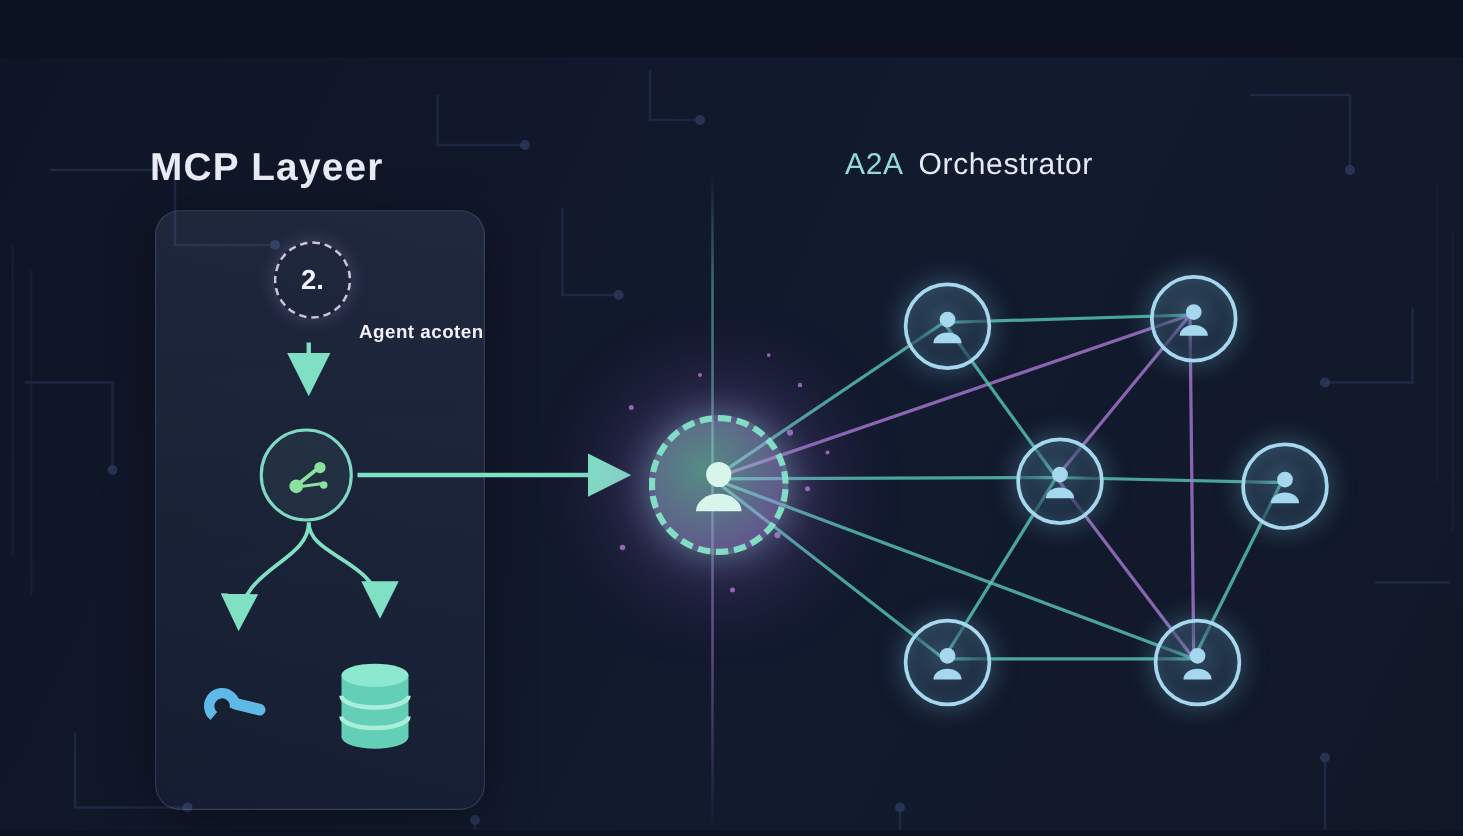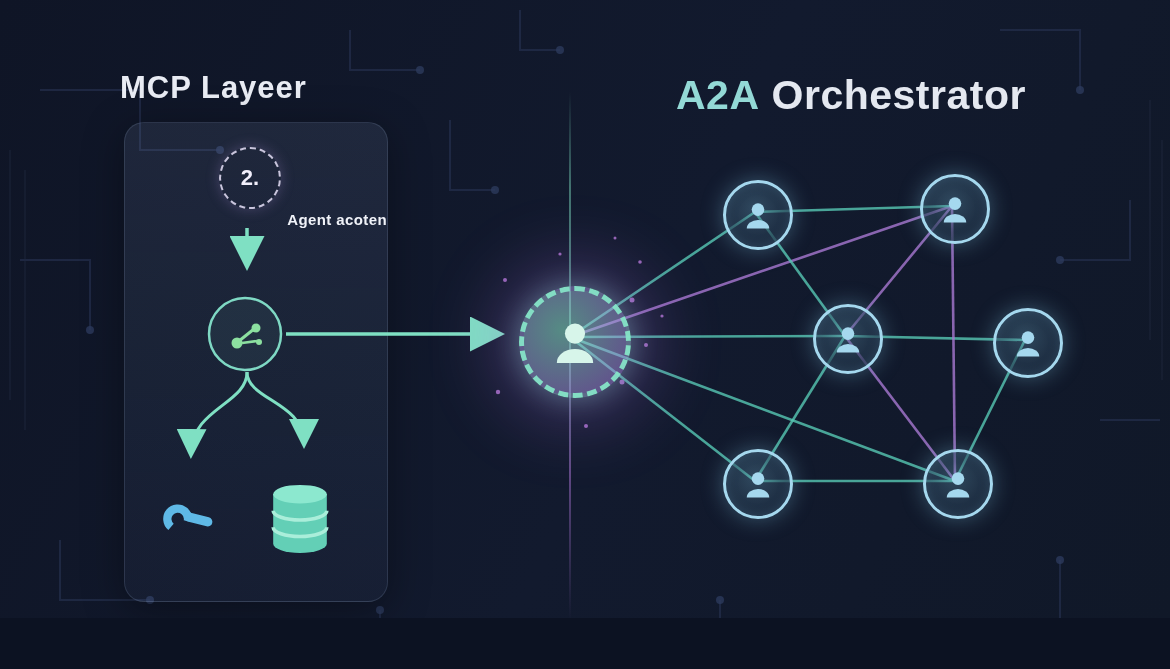--- a/index.html
+++ b/index.html
@@ -1,30 +1,31 @@
 <!DOCTYPE html>
 <html><head>
 <meta charset="utf-8">
 <style>
   html,body{margin:0;padding:0;background:#0c1222;}
   .stage{
     position:relative;width:1170px;height:618px;overflow:hidden;
     background:linear-gradient(115deg,#0f1526 0%,#121a2e 55%,#101828 100%);
     font-family:"Liberation Sans", sans-serif;
+    margin-top:46px;
   }
   svg{display:block}
   .abs{position:absolute;}
   
   .title-left{
     position:absolute;left:120px;top:70px;margin:0;
     font-size:31px;font-weight:700;letter-spacing:1px;color:#e9ecf4;
   }
   .title-right{
     position:absolute;left:676px;top:72px;margin:0;
-    font-size:41px;font-weight:700;letter-spacing:.5px;color:#e4e8f0;
+    font-size:24px;font-weight:400;letter-spacing:.5px;color:#e4e8f0;
   }
   .title-right .accent{color:#93d9d6;margin-right:12px;}
   
   .mcp-panel{
     position:absolute;left:124px;top:122px;width:262px;height:478px;
     border-radius:20px;
     background:linear-gradient(180deg,rgba(165,190,230,0.10),rgba(120,150,200,0.05));
     border:1px solid rgba(185,205,240,0.14);
     box-shadow:0 8px 40px rgba(0,0,0,0.35);
   }

